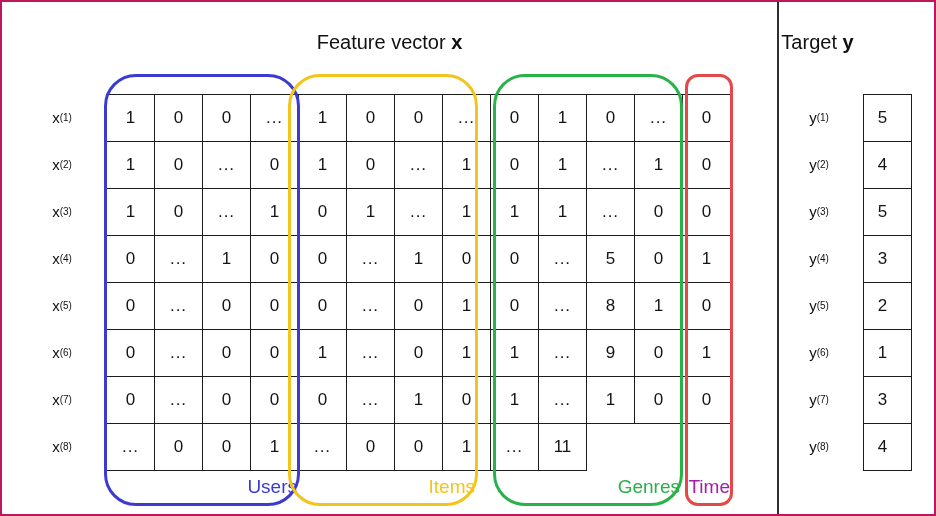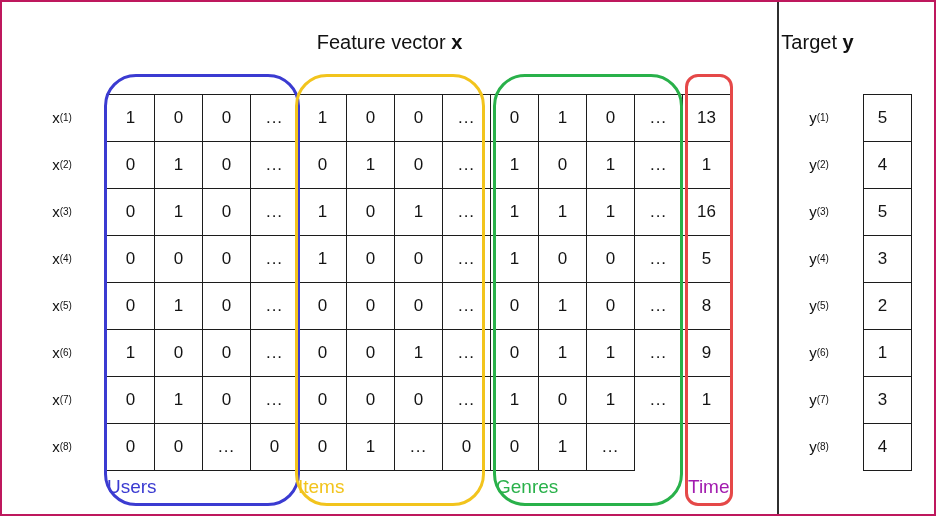--- a/index.html
+++ b/index.html
@@ -103,21 +103,21 @@
     box-sizing: border-box;
     border: 3px solid #000;
     background: transparent;
     pointer-events: none;
   }
   .overlay-label {
     position: absolute;
     left: 0;
     right: 0;
     bottom: 5px;
-    text-align: left;
+    text-align: right;
     font-size: 19px;
     white-space: nowrap;
     overflow: visible;
   }
 </style>
 </head>
 <body>
 
 <div class="figure">
 
@@ -166,47 +166,45 @@
       <div class="cell">0</div>
       <div class="cell dots">...</div>
       <div class="cell">1</div>
       <div class="cell">0</div>
       <div class="cell">0</div>
       <div class="cell dots">...</div>
       <div class="cell">0</div>
       <div class="cell">1</div>
       <div class="cell">0</div>
       <div class="cell dots">...</div>
-      <div class="cell">13</div>
-      <div class="cell">0</div>
-      <div class="cell">1</div>
-      <div class="cell">0</div>
-      <div class="cell dots">...</div>
-      <div class="cell">0</div>
-      <div class="cell">1</div>
-      <div class="cell">0</div>
-      <div class="cell dots">...</div>
-      <div class="cell">1</div>
-      <div class="cell">0</div>
-      <div class="cell">1</div>
-      <div class="cell dots">...</div>
-      <div class="cell">1</div>
-      <div class="cell">0</div>
-      <div class="cell">1</div>
-      <div class="cell">0</div>
-      <div class="cell dots">...</div>
-      <div class="cell">1</div>
-      <div class="cell">0</div>
-      <div class="cell">1</div>
-      <div class="cell dots">...</div>
-      <div class="cell">1</div>
-      <div class="cell">1</div>
-      <div class="cell">1</div>
-      <div class="cell dots">...</div>
-      <div class="cell">16</div>
+      <div class="cell">0</div>
+      <div class="cell">1</div>
+      <div class="cell">0</div>
+      <div class="cell dots">...</div>
+      <div class="cell">0</div>
+      <div class="cell">1</div>
+      <div class="cell">0</div>
+      <div class="cell dots">...</div>
+      <div class="cell">1</div>
+      <div class="cell">0</div>
+      <div class="cell">1</div>
+      <div class="cell dots">...</div>
+      <div class="cell">1</div>
+      <div class="cell">0</div>
+      <div class="cell">1</div>
+      <div class="cell">0</div>
+      <div class="cell dots">...</div>
+      <div class="cell">1</div>
+      <div class="cell">0</div>
+      <div class="cell">1</div>
+      <div class="cell dots">...</div>
+      <div class="cell">1</div>
+      <div class="cell">1</div>
+      <div class="cell">1</div>
+      <div class="cell dots">...</div>
       <div class="cell">0</div>
       <div class="cell">0</div>
       <div class="cell">0</div>
       <div class="cell dots">...</div>
       <div class="cell">1</div>
       <div class="cell">0</div>
       <div class="cell">0</div>
       <div class="cell dots">...</div>
       <div class="cell">1</div>
       <div class="cell">0</div>
@@ -256,27 +254,28 @@
       <div class="cell">0</div>
       <div class="cell dots">...</div>
       <div class="cell">0</div>
       <div class="cell">0</div>
       <div class="cell">1</div>
       <div class="cell dots">...</div>
       <div class="cell">0</div>
       <div class="cell">0</div>
       <div class="cell">1</div>
       <div class="cell dots">...</div>
+      <div class="cell">11</div>
     </div>
 
   <div id="overlays-host">
       <div class="overlay" style="left: 102px; width: 196px; border-radius: 32px; border-color: rgb(59, 59, 209);">
         <div class="overlay-label" style="color: rgb(59, 59, 209);">Users</div>
       </div>
-      <div class="overlay" style="left: 293px; width: 190px; border-radius: 32px; border-color: rgb(242, 196, 29);">
+      <div class="overlay" style="left: 286px; width: 190px; border-radius: 32px; border-color: rgb(242, 196, 29);">
         <div class="overlay-label" style="color: rgb(242, 196, 29);">Items</div>
       </div>
       <div class="overlay" style="left: 491px; width: 190px; border-radius: 32px; border-color: rgb(41, 177, 74); padding-left: 20px;">
         <div class="overlay-label" style="color: rgb(41, 177, 74);">Genres</div>
       </div>
       <div class="overlay" style="left: 683px; width: 48px; border-radius: 13px; border-color: rgb(229, 72, 72);">
         <div class="overlay-label" style="color: #a21caf;">Time</div>
       </div>
     </div>
 

